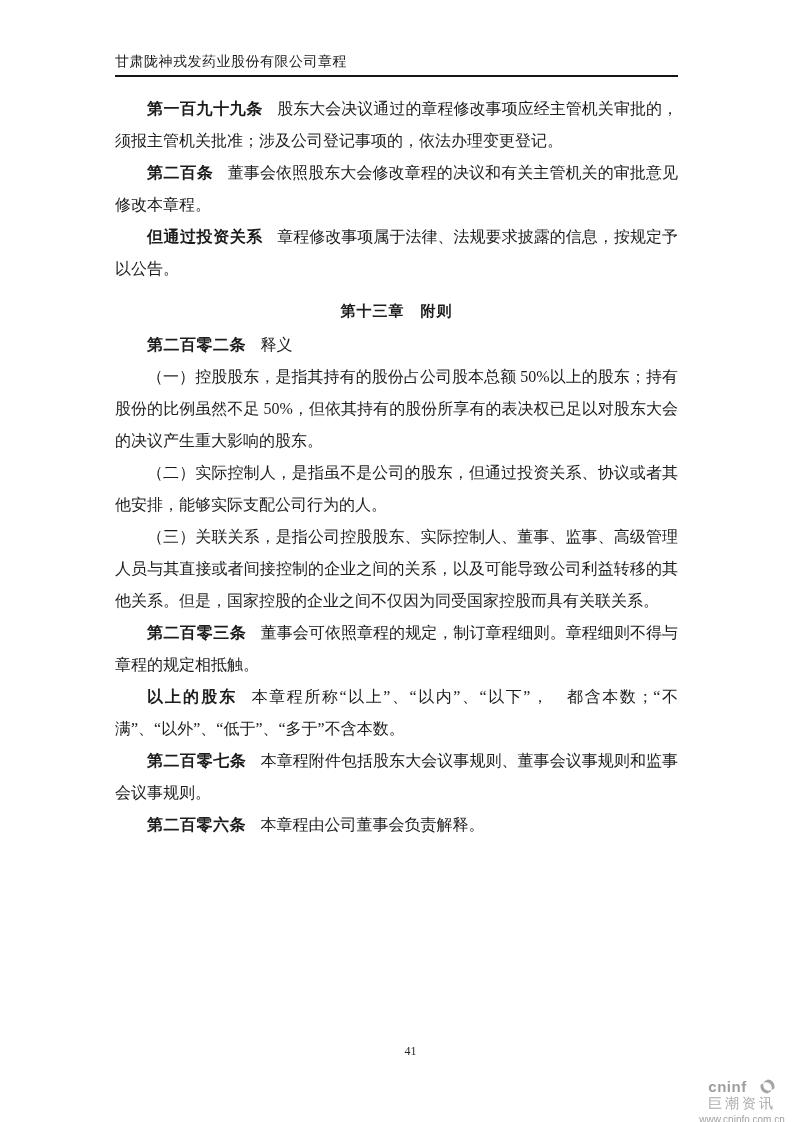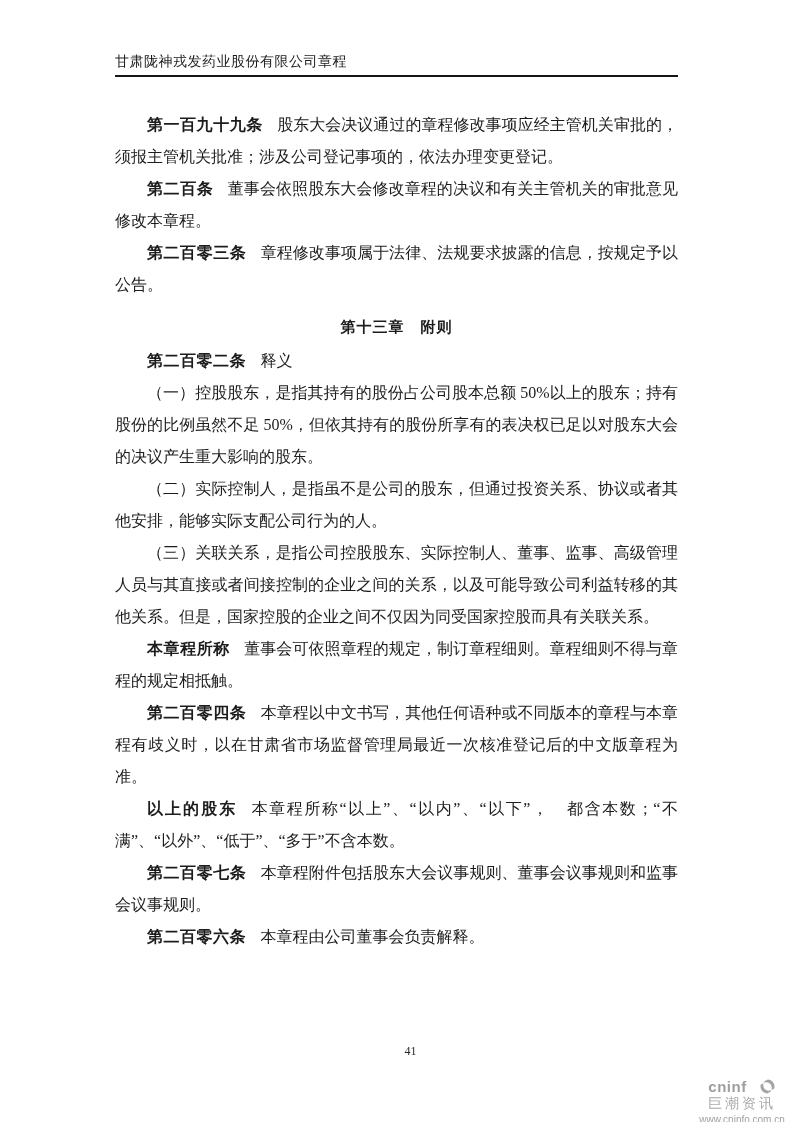--- a/index.html
+++ b/index.html
@@ -20,21 +20,21 @@
     padding-bottom: 5px;
     border-bottom: 2px solid #161616;
   }
   .header-title {
     font-size: 14px;
     line-height: 16px;
     letter-spacing: 0.5px;
   }
   .doc-body {
     margin: 0 115px;
-    padding-top: 32px;
+    padding-top: 16px;
     font-size: 16px;
     text-align: justify;
   }
   .para {
     line-height: 32px;
     text-indent: 2em;
     text-align: justify;
   }
   .art-num {
     font-weight: bold;
@@ -104,35 +104,34 @@
   <header class="page-header">
     <div class="header-title">甘肃陇神戎发药业股份有限公司章程</div>
   </header>
 
   <main class="doc-body">
 
     <p class="para"><span class="art-num">第一百九十九条</span><span>股东大会决议通过的章程修改事项应经主管机关审批的，须报主管机关批准；涉及公司登记事项的，依法办理变更登记。</span></p>
 
     <p class="para"><span class="art-num">第二百条</span><span>董事会依照股东大会修改章程的决议和有关主管机关的审批意见修改本章程。</span></p>
 
-    <p class="para"><span class="art-num">第二百零三条</span><span>章程修改事项属于法律、法规要求披露的信息，按规定予以公告。</span></p>
+    <p class="para"><span class="art-num">但通过投资关系</span><span>章程修改事项属于法律、法规要求披露的信息，按规定予以公告。</span></p>
 
     <h2 class="chapter-heading">第十三章　附则</h2>
 
     <p class="para"><span class="art-num">第二百零二条</span><span>释义</span></p>
 
     <p class="para"><span>（一）控股股东，是指其持有的股份占公司股本总额 50%以上的股东；持有股份的比例虽然不足 50%，但依其持有的股份所享有的表决权已足以对股东大会的决议产生重大影响的股东。</span></p>
 
     <p class="para"><span>（二）实际控制人，是指虽不是公司的股东，但通过投资关系、协议或者其他安排，能够实际支配公司行为的人。</span></p>
 
     <p class="para"><span>（三）关联关系，是指公司控股股东、实际控制人、董事、监事、高级管理人员与其直接或者间接控制的企业之间的关系，以及可能导致公司利益转移的其他关系。但是，国家控股的企业之间不仅因为同受国家控股而具有关联关系。</span></p>
 
-    <p class="para"><span class="art-num">本章程所称</span><span>董事会可依照章程的规定，制订章程细则。章程细则不得与章程的规定相抵触。</span></p>
+    <p class="para"><span class="art-num">第二百零三条</span><span>董事会可依照章程的规定，制订章程细则。章程细则不得与章程的规定相抵触。</span></p>
 
-    <p class="para"><span class="art-num">第二百零四条</span><span>本章程以中文书写，其他任何语种或不同版本的章程与本章程有歧义时，以在甘肃省市场监督管理局最近一次核准登记后的中文版章程为准。</span></p>
 
     <p class="para"><span class="art-num">以上的股东</span><span>本章程所称“以上”、“以内”、“以下”，　都含本数；“不满”、“以外”、“低于”、“多于”不含本数。</span></p>
 
     <p class="para"><span class="art-num">第二百零七条</span><span>本章程附件包括股东大会议事规则、董事会议事规则和监事会议事规则。</span></p>
 
     <p class="para"><span class="art-num">第二百零六条</span><span>本章程由公司董事会负责解释。</span></p>
 
   </main>
 
   <div class="page-number">41</div>

